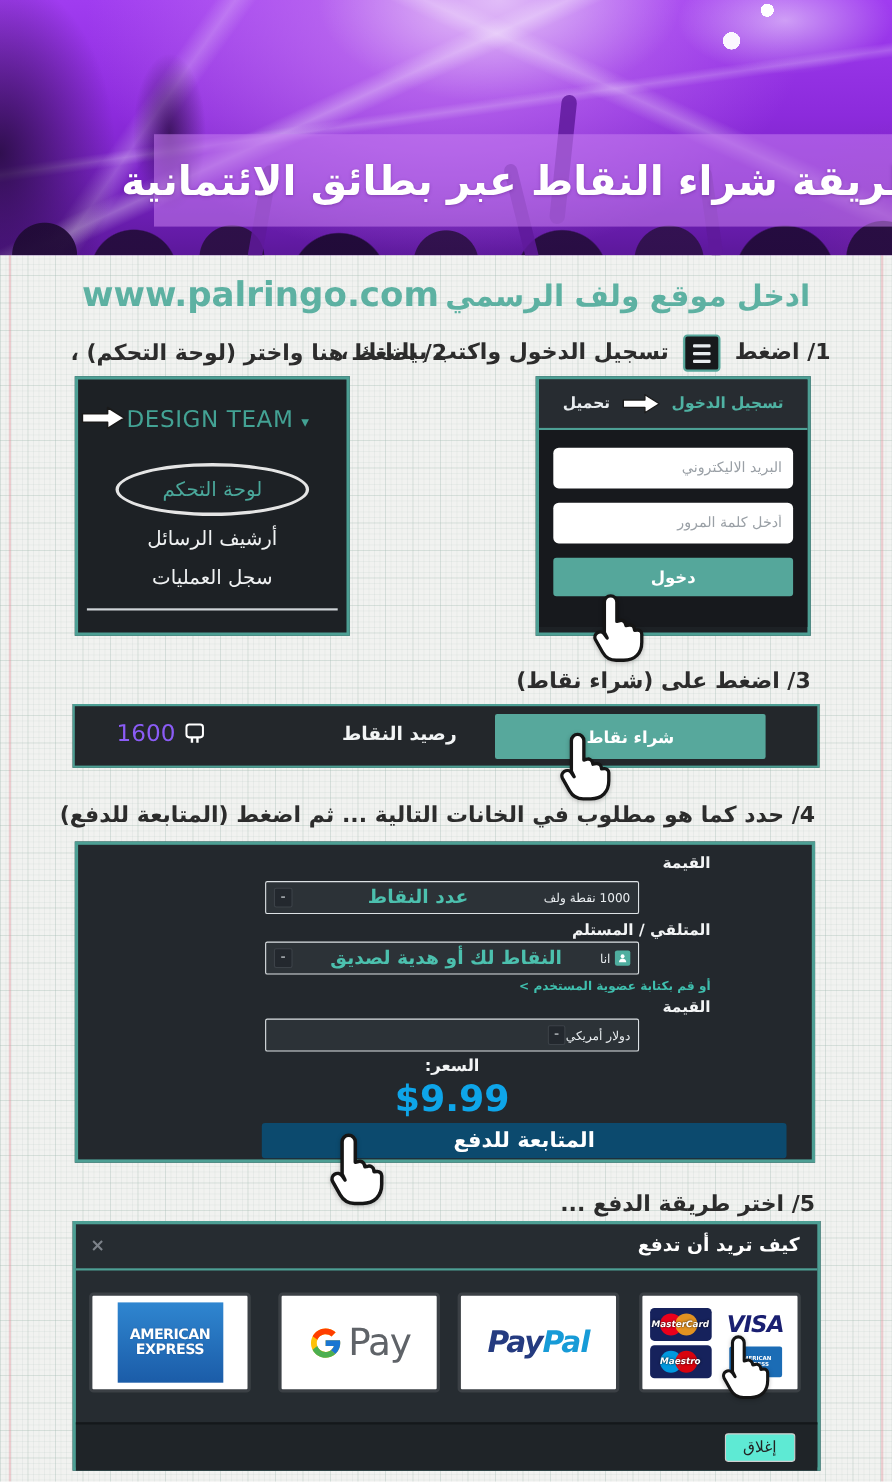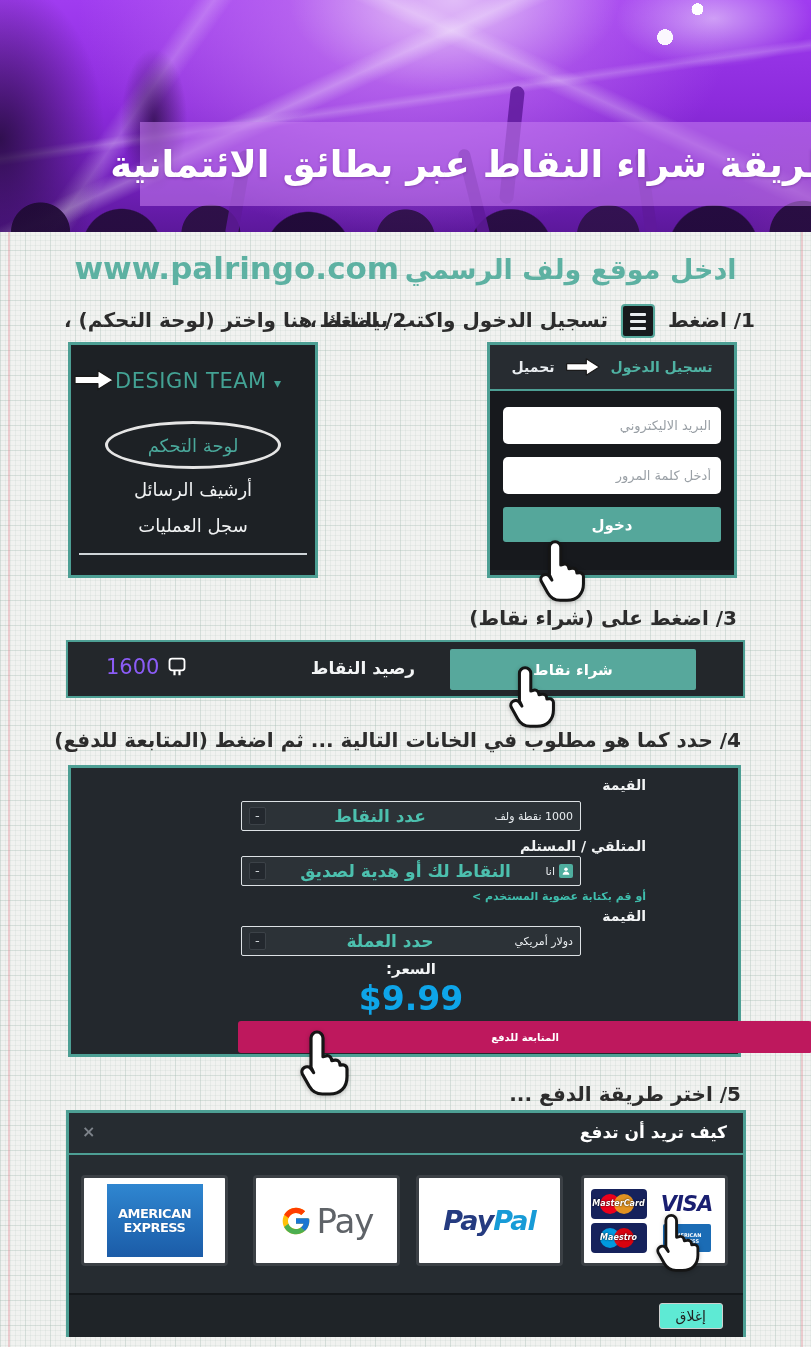--- a/index.html
+++ b/index.html
@@ -111,22 +111,22 @@
   .dd .caret { color:#cfd4d8; font-size:13px; line-height:16px; padding:0 5px; background:#23282e;
     border:1px solid #3c4248; border-radius:2px; }
   .avatar-box { display:inline-flex; width:14px; height:14px; background:#4fae9f; border-radius:2px;
     align-items:center; justify-content:center; }
   .member-link { position:absolute; right:92px; top:122px; color:#3fbfae; font-size:11px;
     font-weight:bold; direction:rtl; }
   .price-lbl { position:absolute; left:170px; top:192px; width:340px; text-align:center;
     color:#f2f4f5; font-size:15px; font-weight:bold; direction:rtl; }
   .price-val { position:absolute; left:170px; top:211px; width:340px; text-align:center;
     color:#0ea5e9; font-size:33px; font-weight:bold; direction:ltr; }
-  .pay-btn { position:absolute; left:167px; top:253px; width:574px; height:32px;
-    background:#be185d; border:none; border-radius:3px; color:#fff; font-size:10px;
+  .pay-btn { position:absolute; left:167px; top:253px; width:477px; height:32px;
+    background:#0c4a6e; border:none; border-radius:3px; color:#fff; font-size:19px;
     font-weight:bold; font-family:"DejaVu Sans", sans-serif; cursor:pointer; }
 
   
   .dialog { position:absolute; left:66px; top:1110px; width:680px; height:227px;
     background:#262c31; border:3px solid #4d9f94; }
   .dlg-head { height:42px; border-bottom:2px solid #4d9f94; position:relative; }
   .dlg-title { position:absolute; right:16px; top:9px; color:#fff; font-size:17px; font-weight:bold; direction:rtl; }
   .dlg-close { position:absolute; left:13px; top:9px; color:#7d838a; font-size:16px; font-weight:bold; cursor:pointer; }
   .pay-card { position:absolute; top:62px; width:147px; height:91px; background:#fff;
     border:3px solid #3b4045; border-radius:4px; display:flex; align-items:center;
@@ -262,21 +262,20 @@
       <span class="ph">النقاط لك أو هدية لصديق</span>
       <span class="caret">-</span>
     </div>
     <div class="member-link">
       <span>أو قم بكتابة عضوية المستخدم</span>
       <span dir="ltr">&lt;</span>
     </div>
     <div class="flabel" style="top:140px">القيمة</div>
     <div class="dd" style="top:158px">
       <span class="val">دولار أمريكي</span>
-      <span class="ph">حدد العملة</span>
       <span class="caret">-</span>
     </div>
     <div class="price-lbl">السعر:</div>
     <div class="price-val">$9.99</div>
     <button class="pay-btn">المتابعة للدفع</button>
   </div>
 
   <div class="step" style="right:70px;top:1082px">5/ اختر طريقة الدفع ...</div>
 
   <div class="dialog">

